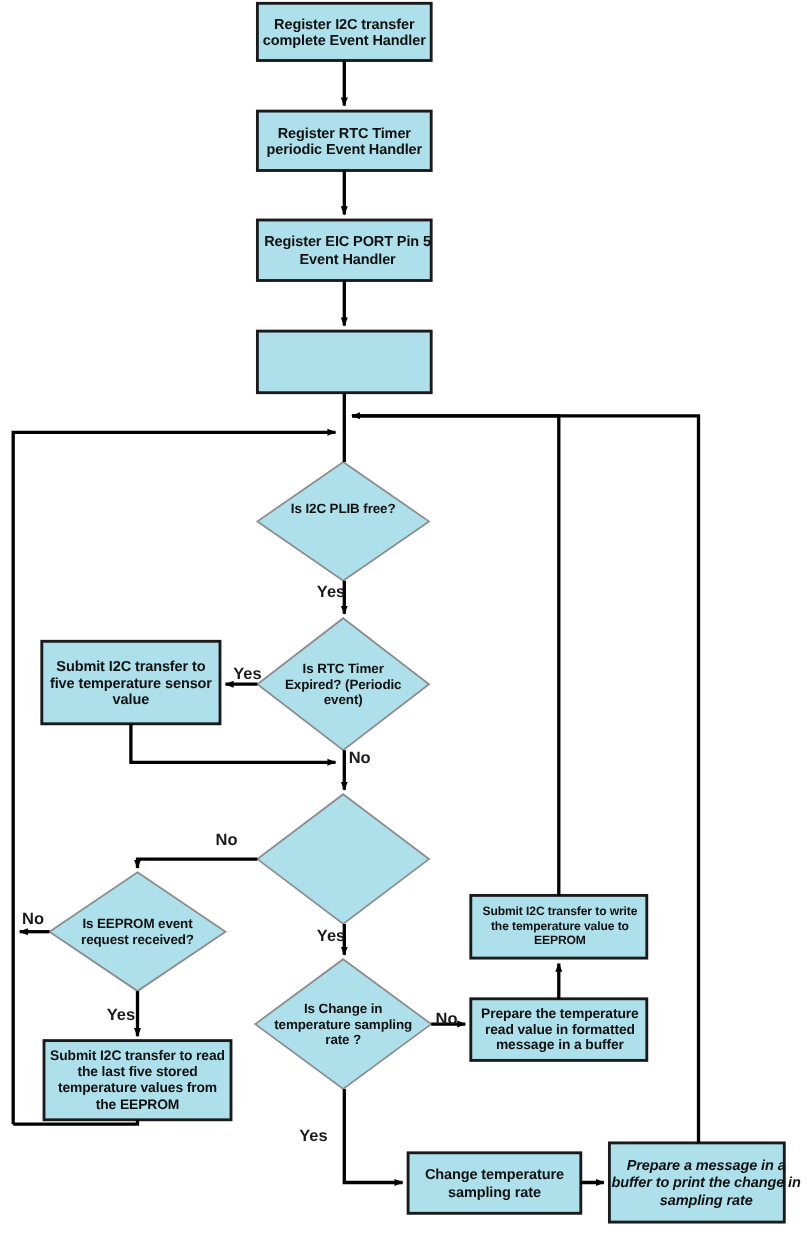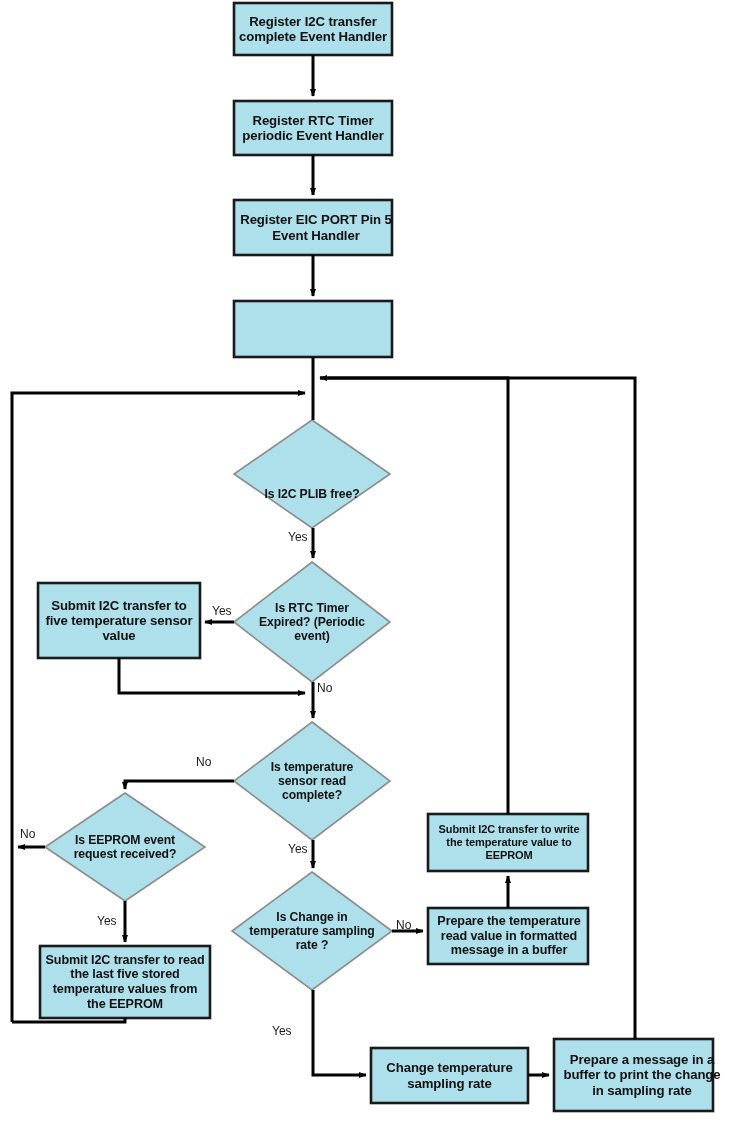--- a/index.html
+++ b/index.html
@@ -31,22 +31,22 @@
     font-weight: bold;
     color: #111111;
     line-height: 1.16;
     pointer-events: none;
     box-sizing: border-box;
   }
   .proc-label { font-size: 13.2px; letter-spacing: -0.1px; border-radius: 10px; }
   .dec-label  { font-size: 12.2px; letter-spacing: -0.1px; }
   .edge-label {
     position: absolute;
-    font-size: 12px;
-    font-weight: normal;
+    font-size: 15px;
+    font-weight: bold;
     color: #1a1a1a;
     font-family: "Liberation Sans", sans-serif;
     white-space: nowrap;
   }
 </style>
 </head>
 <body>
 
 <div id="canvas">
 
@@ -148,41 +148,40 @@
     </g>
   </svg>
 
   <div class="node-label proc-label" style="left:236px; top:5px; width:154px; height:48px;">Register I2C transfer complete Event Handler</div>
 
   <div class="node-label proc-label" style="left:236px; top:103px; width:154px; height:50px;">Register RTC Timer periodic Event Handler</div>
 
   <div class="node-label proc-label" style="left:236px; top:202px; width:160px; height:51px;">Register EIC PORT Pin 5 Event Handler</div>
 
 
-  <div class="node-label dec-label" style="left:248px; top:478px; width:128px; height:32px;">Is I2C PLIB free?</div>
+  <div class="node-label dec-label" style="left:248px; top:446px; width:128px; height:32px;">Is I2C PLIB free?</div>
 
   <div class="node-label dec-label" style="left:250px; top:592px; width:124px; height:60px;">Is RTC Timer Expired? (Periodic event)</div>
 
   <div class="node-label proc-label" style="left:40px; top:585px; width:158px; height:71px;">Submit I2C transfer to five temperature sensor value</div>
 
-  <div class="node-label dec-label" style="left:252px; top:752px; width:120px; height:58px;">Is temperature sensor read complete?</div>
 
   <div class="node-label dec-label" style="left:62px; top:825px; width:126px; height:44px;">Is EEPROM event request received?</div>
 
   <div class="node-label proc-label" style="left:42px; top:948px; width:166px; height:68px; font-size:12.6px;">Submit I2C transfer to read the last five stored temperature values from the EEPROM</div>
 
   <div class="node-label proc-label" style="left:432px; top:910px; width:154px; height:52px; font-size:12.6px;">Prepare the temperature read value in formatted message in a buffer</div>
 
   <div class="node-label dec-label" style="left:245px; top:902px; width:134px; height:58px;">Is Change in temperature sampling rate ?</div>
 
   <div class="node-label proc-label" style="left:432px; top:816px; width:154px; height:53px; font-size:11px;">Submit I2C transfer to write the temperature value to EEPROM</div>
 
   <div class="node-label proc-label" style="left:373px; top:1050px; width:153px; height:51px;">Change temperature sampling rate</div>
 
-  <div class="node-label proc-label" style="left:556px; top:1041px; width:172px; height:68px;">Prepare a message in a buffer to print the change in sampling rate</div>
+  <div class="node-label proc-label" style="left:556px; top:1041px; width:172px; height:68px;font-style:italic;">Prepare a message in a buffer to print the change in sampling rate</div>
 
   <div class="edge-label" style="left:288px; top:530px;">Yes</div>
 
   <div class="edge-label" style="left:212px; top:604px;">Yes</div>
 
   <div class="edge-label" style="left:317px; top:681px;">No</div>
 
   <div class="edge-label" style="left:196px; top:755px;">No</div>
 
   <div class="edge-label" style="left:288px; top:842px;">Yes</div>

